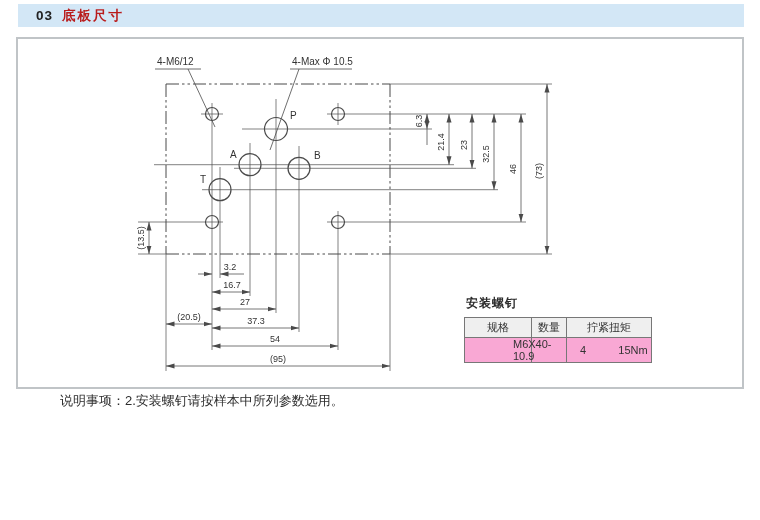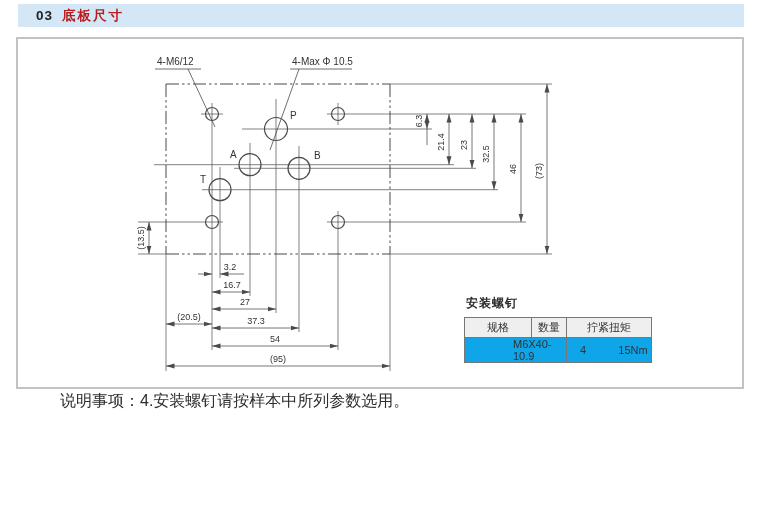--- a/index.html
+++ b/index.html
@@ -23,23 +23,23 @@
   .port-text{font-size:10px;fill:#333;font-family:"Liberation Sans","DejaVu Sans",sans-serif;}
   .callout-text{font-size:10px;fill:#333;font-family:"Liberation Sans","DejaVu Sans",sans-serif;}
   .screw-block{position:absolute;left:446px;top:256px;width:190px;}
   .screw-title{font-size:12px;font-weight:bold;color:#2b2b2b;letter-spacing:1px;margin:0 0 5px 2px;}
   .screw-table{border-collapse:collapse;width:186px;table-layout:fixed;}
   .screw-table th,.screw-table td{
     border:1px solid #777;font-size:11px;color:#333;text-align:center;
     font-weight:normal;padding:0;
   }
   .screw-table th{height:19px;background:#efefef;}
-  .screw-table td{height:21px;background:#0ea5e9;padding-left:48px;}
+  .screw-table td{height:21px;background:#f9a8d4;padding-left:48px;}
   .col-spec{width:66px;}.col-qty{width:34px;}.col-torque{width:84px;}
-  .notes{position:absolute;left:60px;top:392px;display:flex;font-size:16px;line-height:17.5px;color:#2d2d2d;}
+  .notes{position:absolute;left:60px;top:392px;display:flex;font-size:13px;line-height:17.5px;color:#2d2d2d;}
   .notes .lbl{white-space:nowrap;}
   .notes .items div{white-space:nowrap;}
 </style>
 </head>
 <body>
 
 <div class="section-bar">
   <span class="num">03</span>
   <span class="ttl">底板尺寸</span>
 </div>
@@ -182,15 +182,15 @@
         <td>15Nm</td>
       </tr>
     </tbody>
       </table>
   </div>
 </div>
 
 <div class="notes">
   <div class="lbl">说明事项：</div>
   <div class="items">
-    <div>4.安装螺钉请按样本中所列参数选用。</div>
+    <div>2.安装螺钉请按样本中所列参数选用。</div>
   </div>
 </div>
 
 </body></html>

